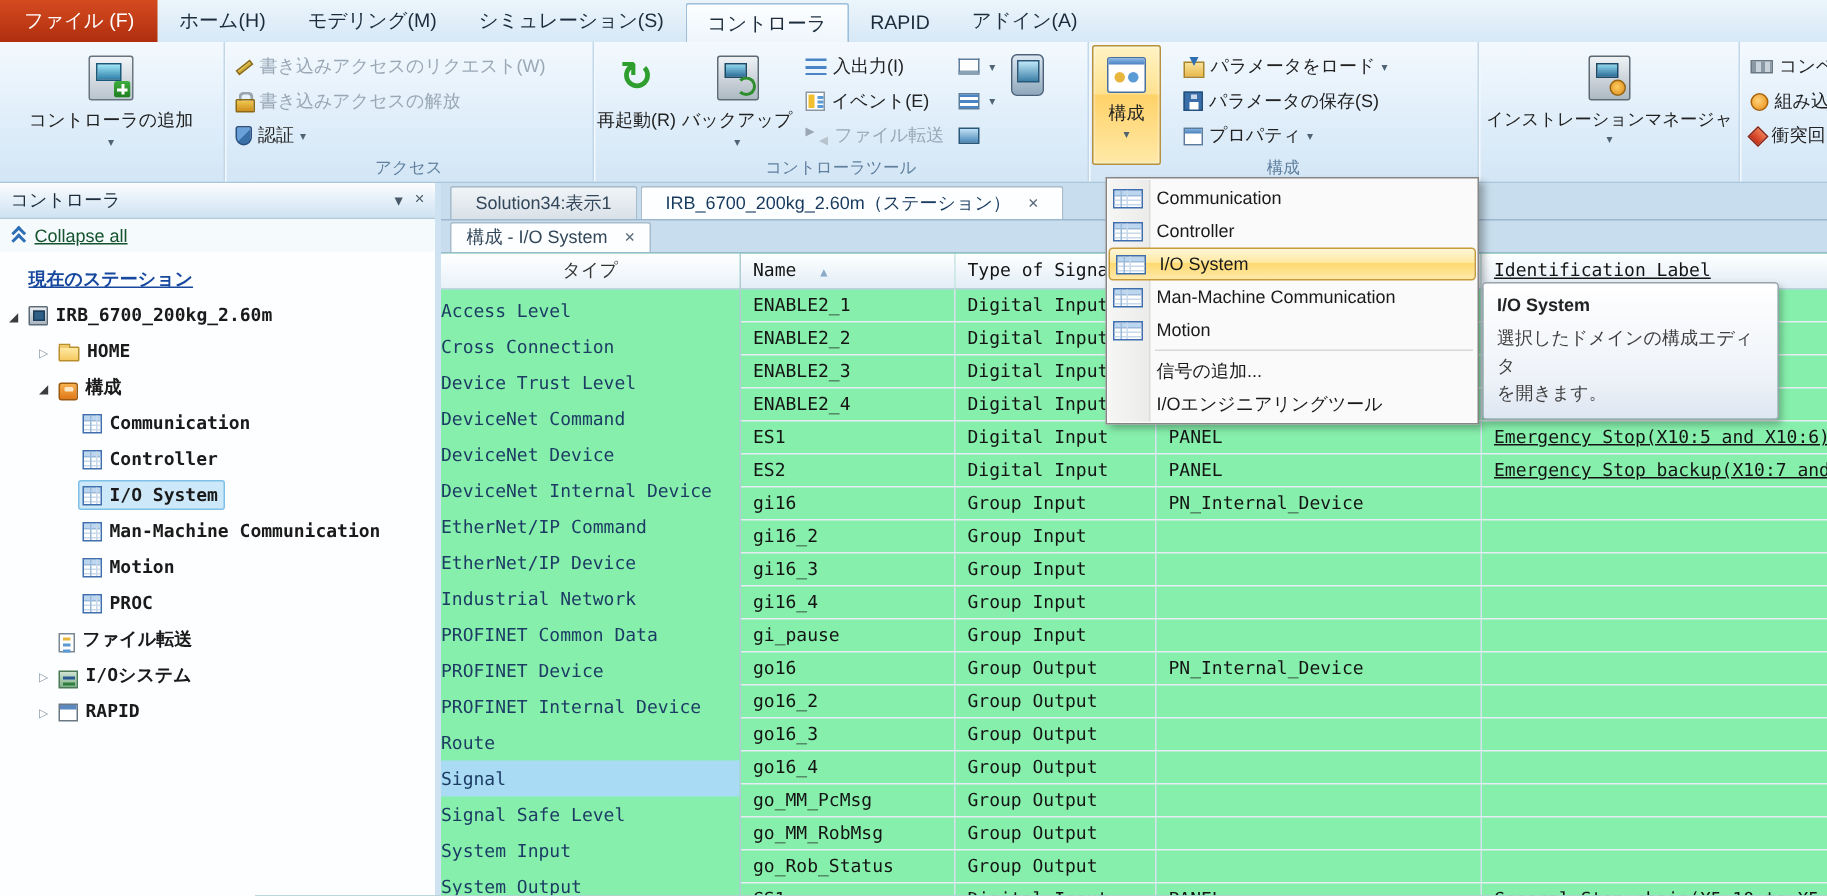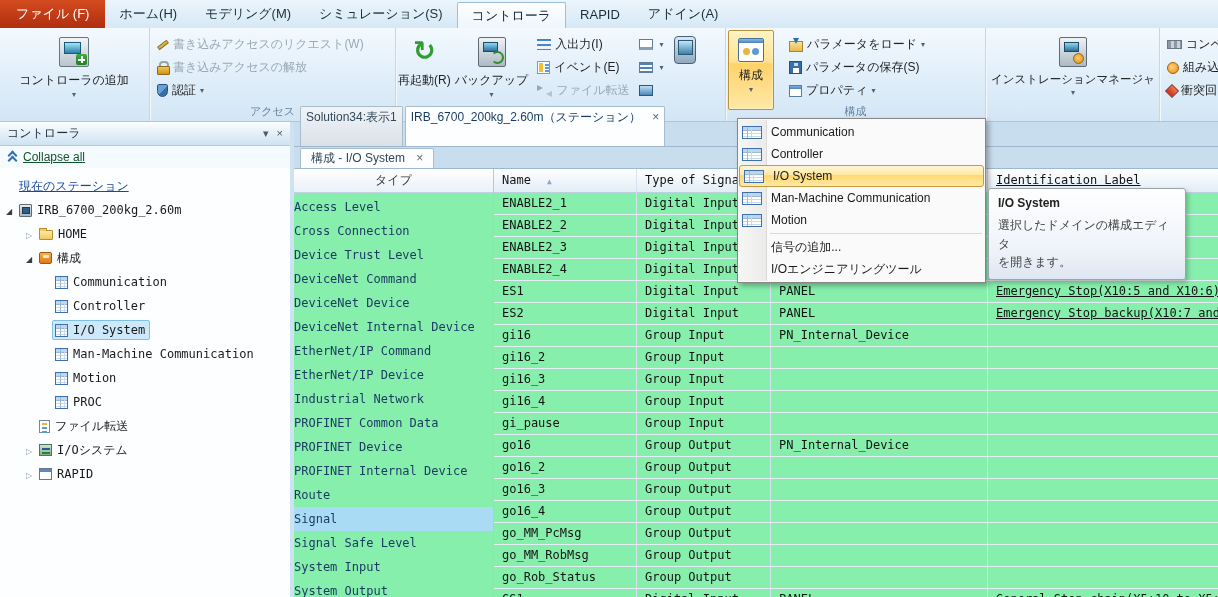--- a/index.html
+++ b/index.html
@@ -103,21 +103,21 @@
   .collapse-icon::before,.collapse-icon::after{ content:""; position:absolute; left:2px; width:5px; height:5px;
     border-left:2px solid #2e6eb4; border-top:2px solid #2e6eb4; transform:rotate(45deg); }
   .collapse-icon::before{ top:0; } .collapse-icon::after{ top:5px; }
   .collapselink{ color:#14532d; text-decoration:underline; font-size:12px; }
   .tree{ padding-top:6px; }
   .titem{ height:24px; display:flex; align-items:center; font-size:12px; padding-left:2px; }
   .titem.lvl1{ padding-left:22px; } .titem.lvl2{ padding-left:38px; }
   .exp{ width:14px; text-align:center; flex:none; }
   .exp.ic-open::before{ content:"◢"; color:#3c3c3c; font-size:8px; }
   .exp.ic-closed::before{ content:"▷"; color:#8898a6; font-size:8px; }
-  .twrap{ display:flex; align-items:center; padding:2px 4px 2px 2px; border:1px solid transparent; border-radius:2px; }
+  .twrap{ display:flex; align-items:flex-end; padding:2px 4px 2px 2px; border:1px solid transparent; border-radius:2px;font-weight:bold; }
   .titem.selected .twrap{ background:#cde9f9; border-color:#7fc0e8; }
   .ticon{ width:15px; height:14px; margin-right:5px; flex:none; display:flex; align-items:center; justify-content:center; }
   .titem.link .ticon, .titem.link .exp::before{ display:none; }
   .tlabel{ font-family:"DejaVu Sans Mono","Liberation Mono",monospace; color:#1a1a1a; white-space:nowrap; }
   .titem.link .tlabel{ color:#17489e; text-decoration:underline; }
   .splitter{ position:absolute; left:290px; top:122px; width:4px; bottom:0; background:#cfe2f1; }
 
   
   .ic-table{ width:13px; height:13px; border:1px solid #3f6fae; background:linear-gradient(#bcd6f0 0 3px,#fff 3px); position:relative; }
   .ic-table::before{ content:""; position:absolute; left:0; right:0; top:3px; height:1px; background:#9bb9d9; box-shadow:0 3px 0 #c8d9ec,0 6px 0 #c8d9ec; }
@@ -131,21 +131,21 @@
   .ic-eventlog{ width:11px; height:13px; background:#fff; border:1px solid #7a8894; position:relative; }
   .ic-eventlog::before{ content:""; position:absolute; left:2px; right:2px; top:2px; height:2px; background:#e8b63c; box-shadow:0 4px 0 #5b9bd5,0 8px 0 #5b9bd5; }
   .ic-iosys{ width:13px; height:12px; background:linear-gradient(#cfe3d2,#7fb08a); border:1px solid #4a7a55; position:relative; }
   .ic-iosys::before{ content:""; position:absolute; left:2px; top:3px; width:8px; height:2px; background:#2a5a96; box-shadow:0 4px 0 #2e7e3e; }
   .ic-rapid{ width:13px; height:12px; background:#fff; border:1px solid #6a7886; position:relative; }
   .ic-rapid::before{ content:""; position:absolute; top:0; left:0; right:0; height:3px; background:#5b88c0; }
 
   
   .editor{ position:absolute; left:294px; top:122px; right:0; bottom:0; display:flex; flex-direction:column; }
   .doctabbar{ height:24px; background:#c8dded; display:flex; align-items:flex-end; padding-left:6px; }
-  .dtab{ height:40px; line-height:21px; padding:0 5px; margin-right:2px; font-size:12px; color:#33475a;
+  .dtab{ height:22px; line-height:21px; padding:0 16px; margin-right:2px; font-size:12px; color:#33475a;
     background:linear-gradient(#f0f4f7,#d9e1e8); border:1px solid #a8bccb; border-bottom:0; border-radius:2px 2px 0 0; white-space:nowrap; }
   .dtab.active{ background:#fdfeff; color:#173a5e; }
   .tclose{ display:none; margin-left:8px; color:#5a6a78; font-size:12px; }
   .dtab.active .tclose,.stab.active .tclose{ display:inline; }
   .subtabbar{ height:22px; background:#c8dded; display:flex; align-items:flex-end; padding-left:6px; border-top:1px solid #9db8ce; }
   .stab{ height:20px; line-height:19px; padding:0 10px; font-size:12px; color:#33475a;
     background:#fdfeff; border:1px solid #a8bccb; border-bottom:0; border-radius:2px 2px 0 0; white-space:nowrap; }
   .editorbody{ flex:1; display:flex; overflow:hidden; border-top:1px solid #9db8ce; background:#86efac; }
   .typelist{ width:200px; flex:none; border-right:1px solid #b4c8d8; display:flex; flex-direction:column; }
   .tlheader{ height:24px; line-height:23px; text-align:center; background:linear-gradient(#ffffff,#e9f1f9);

